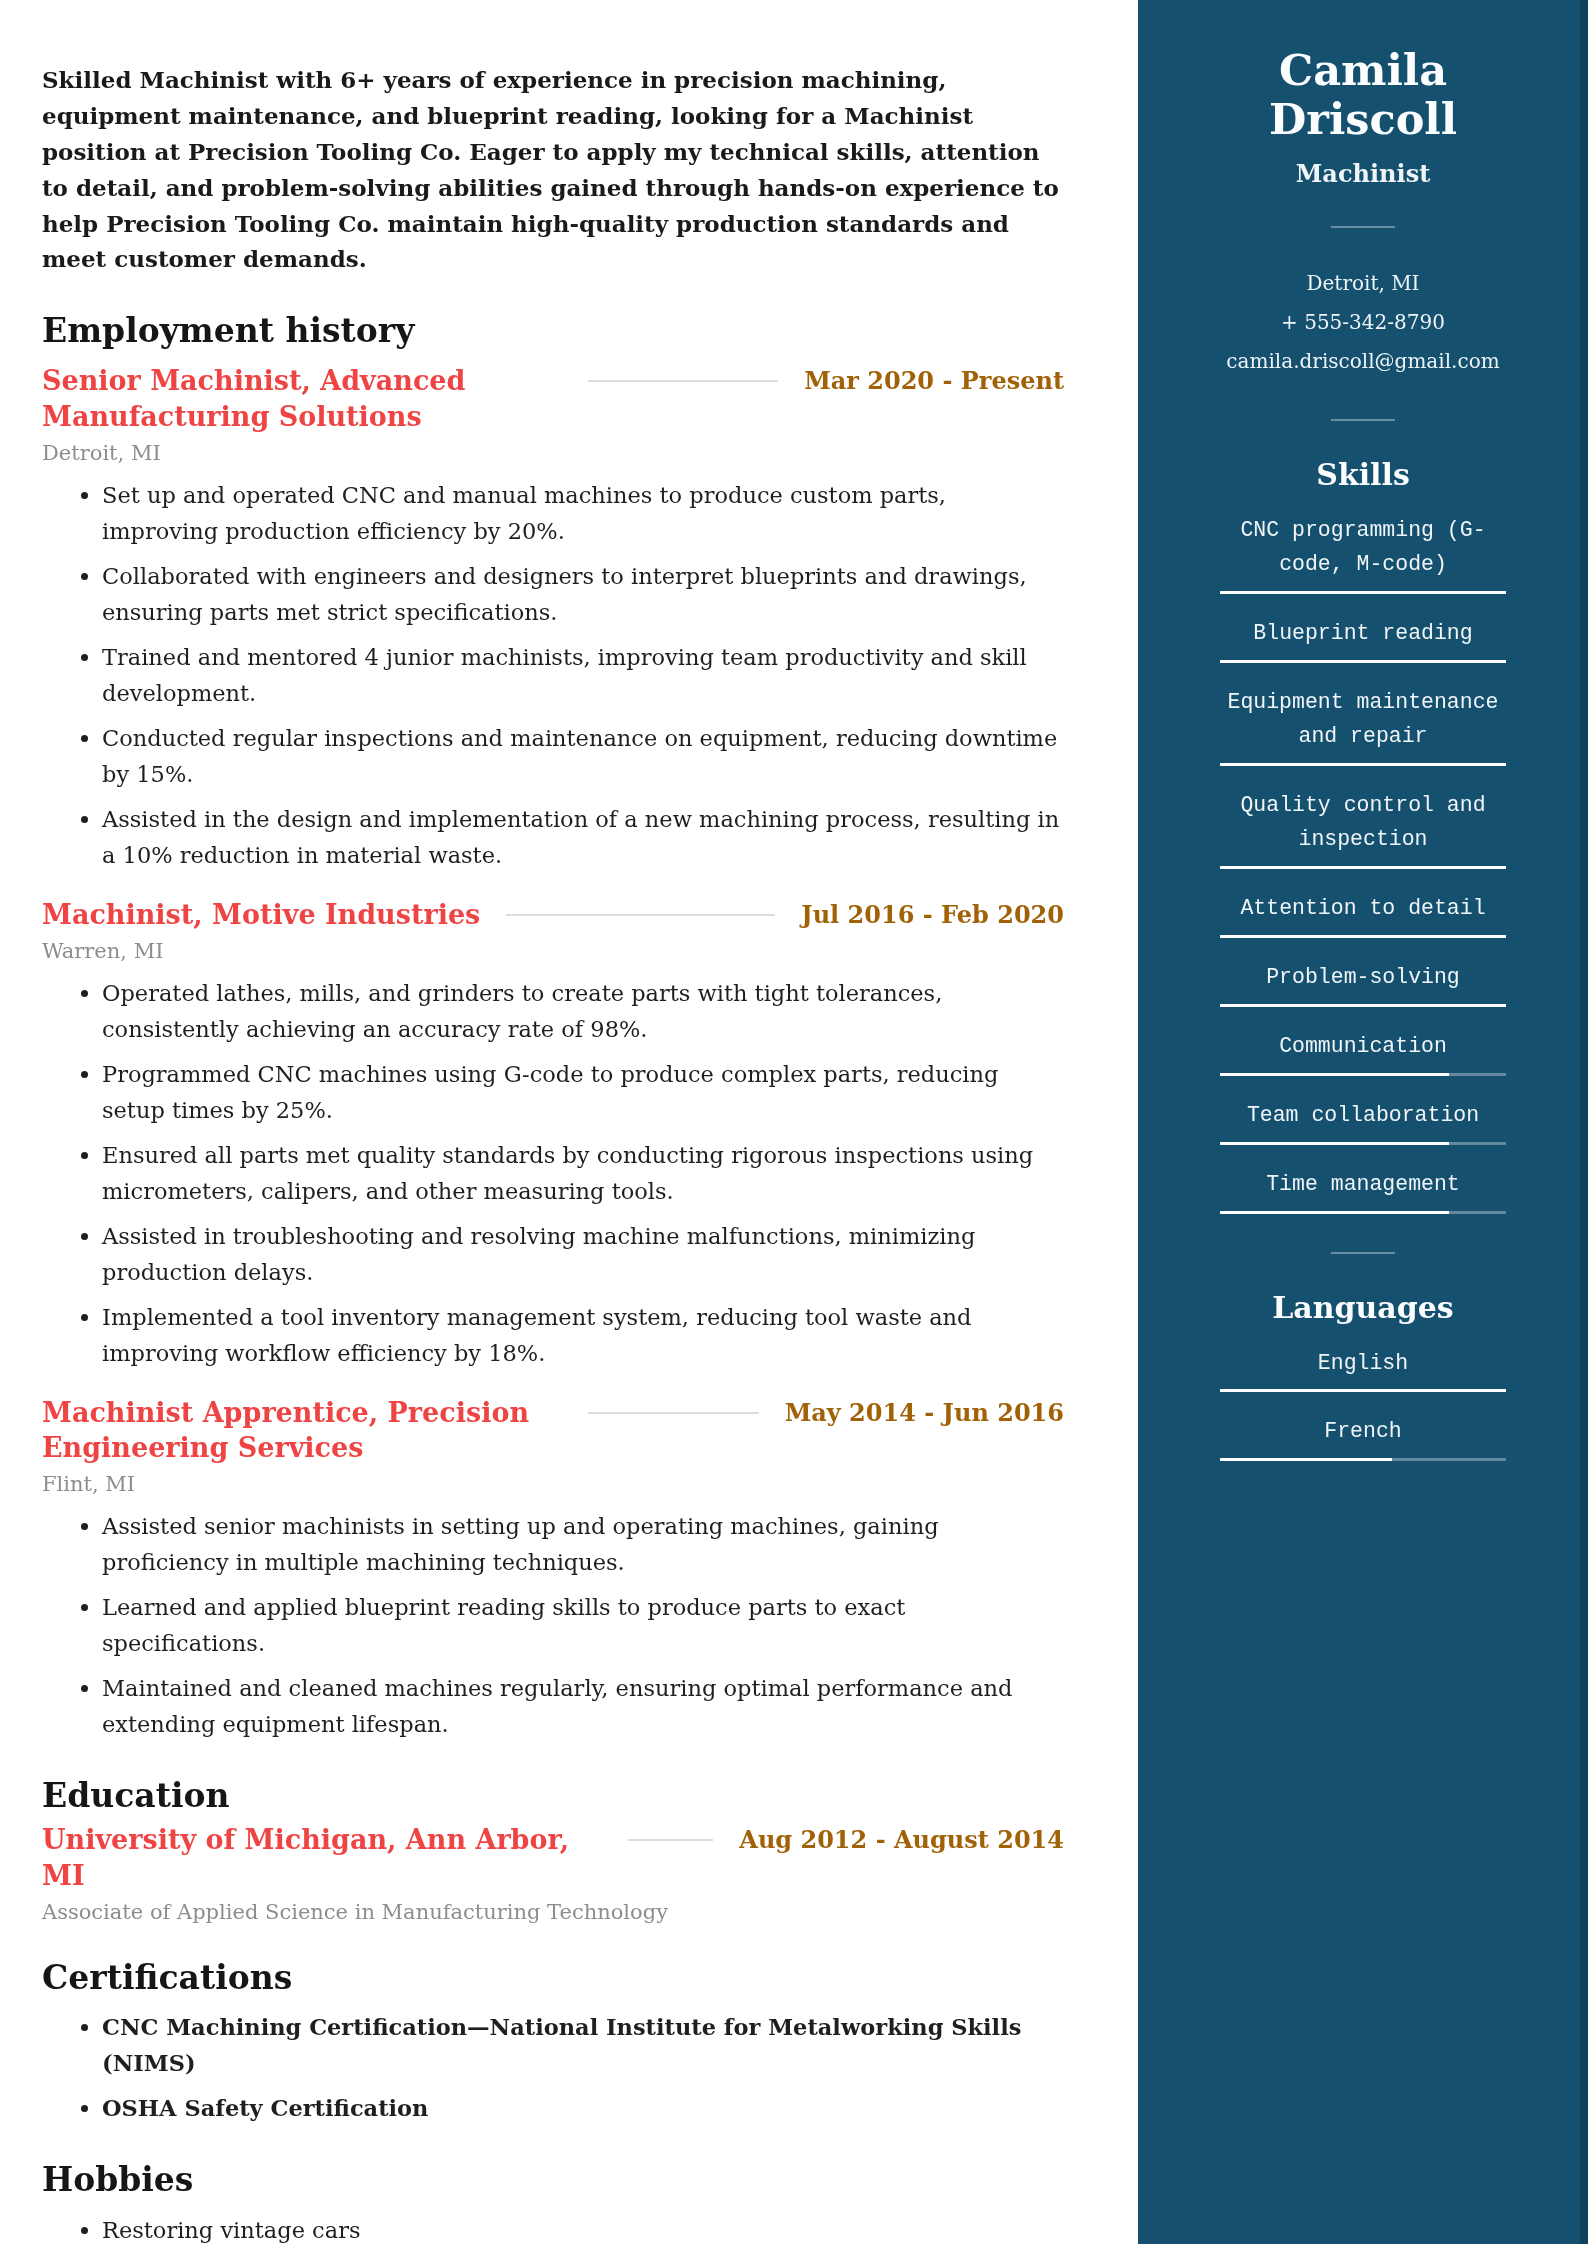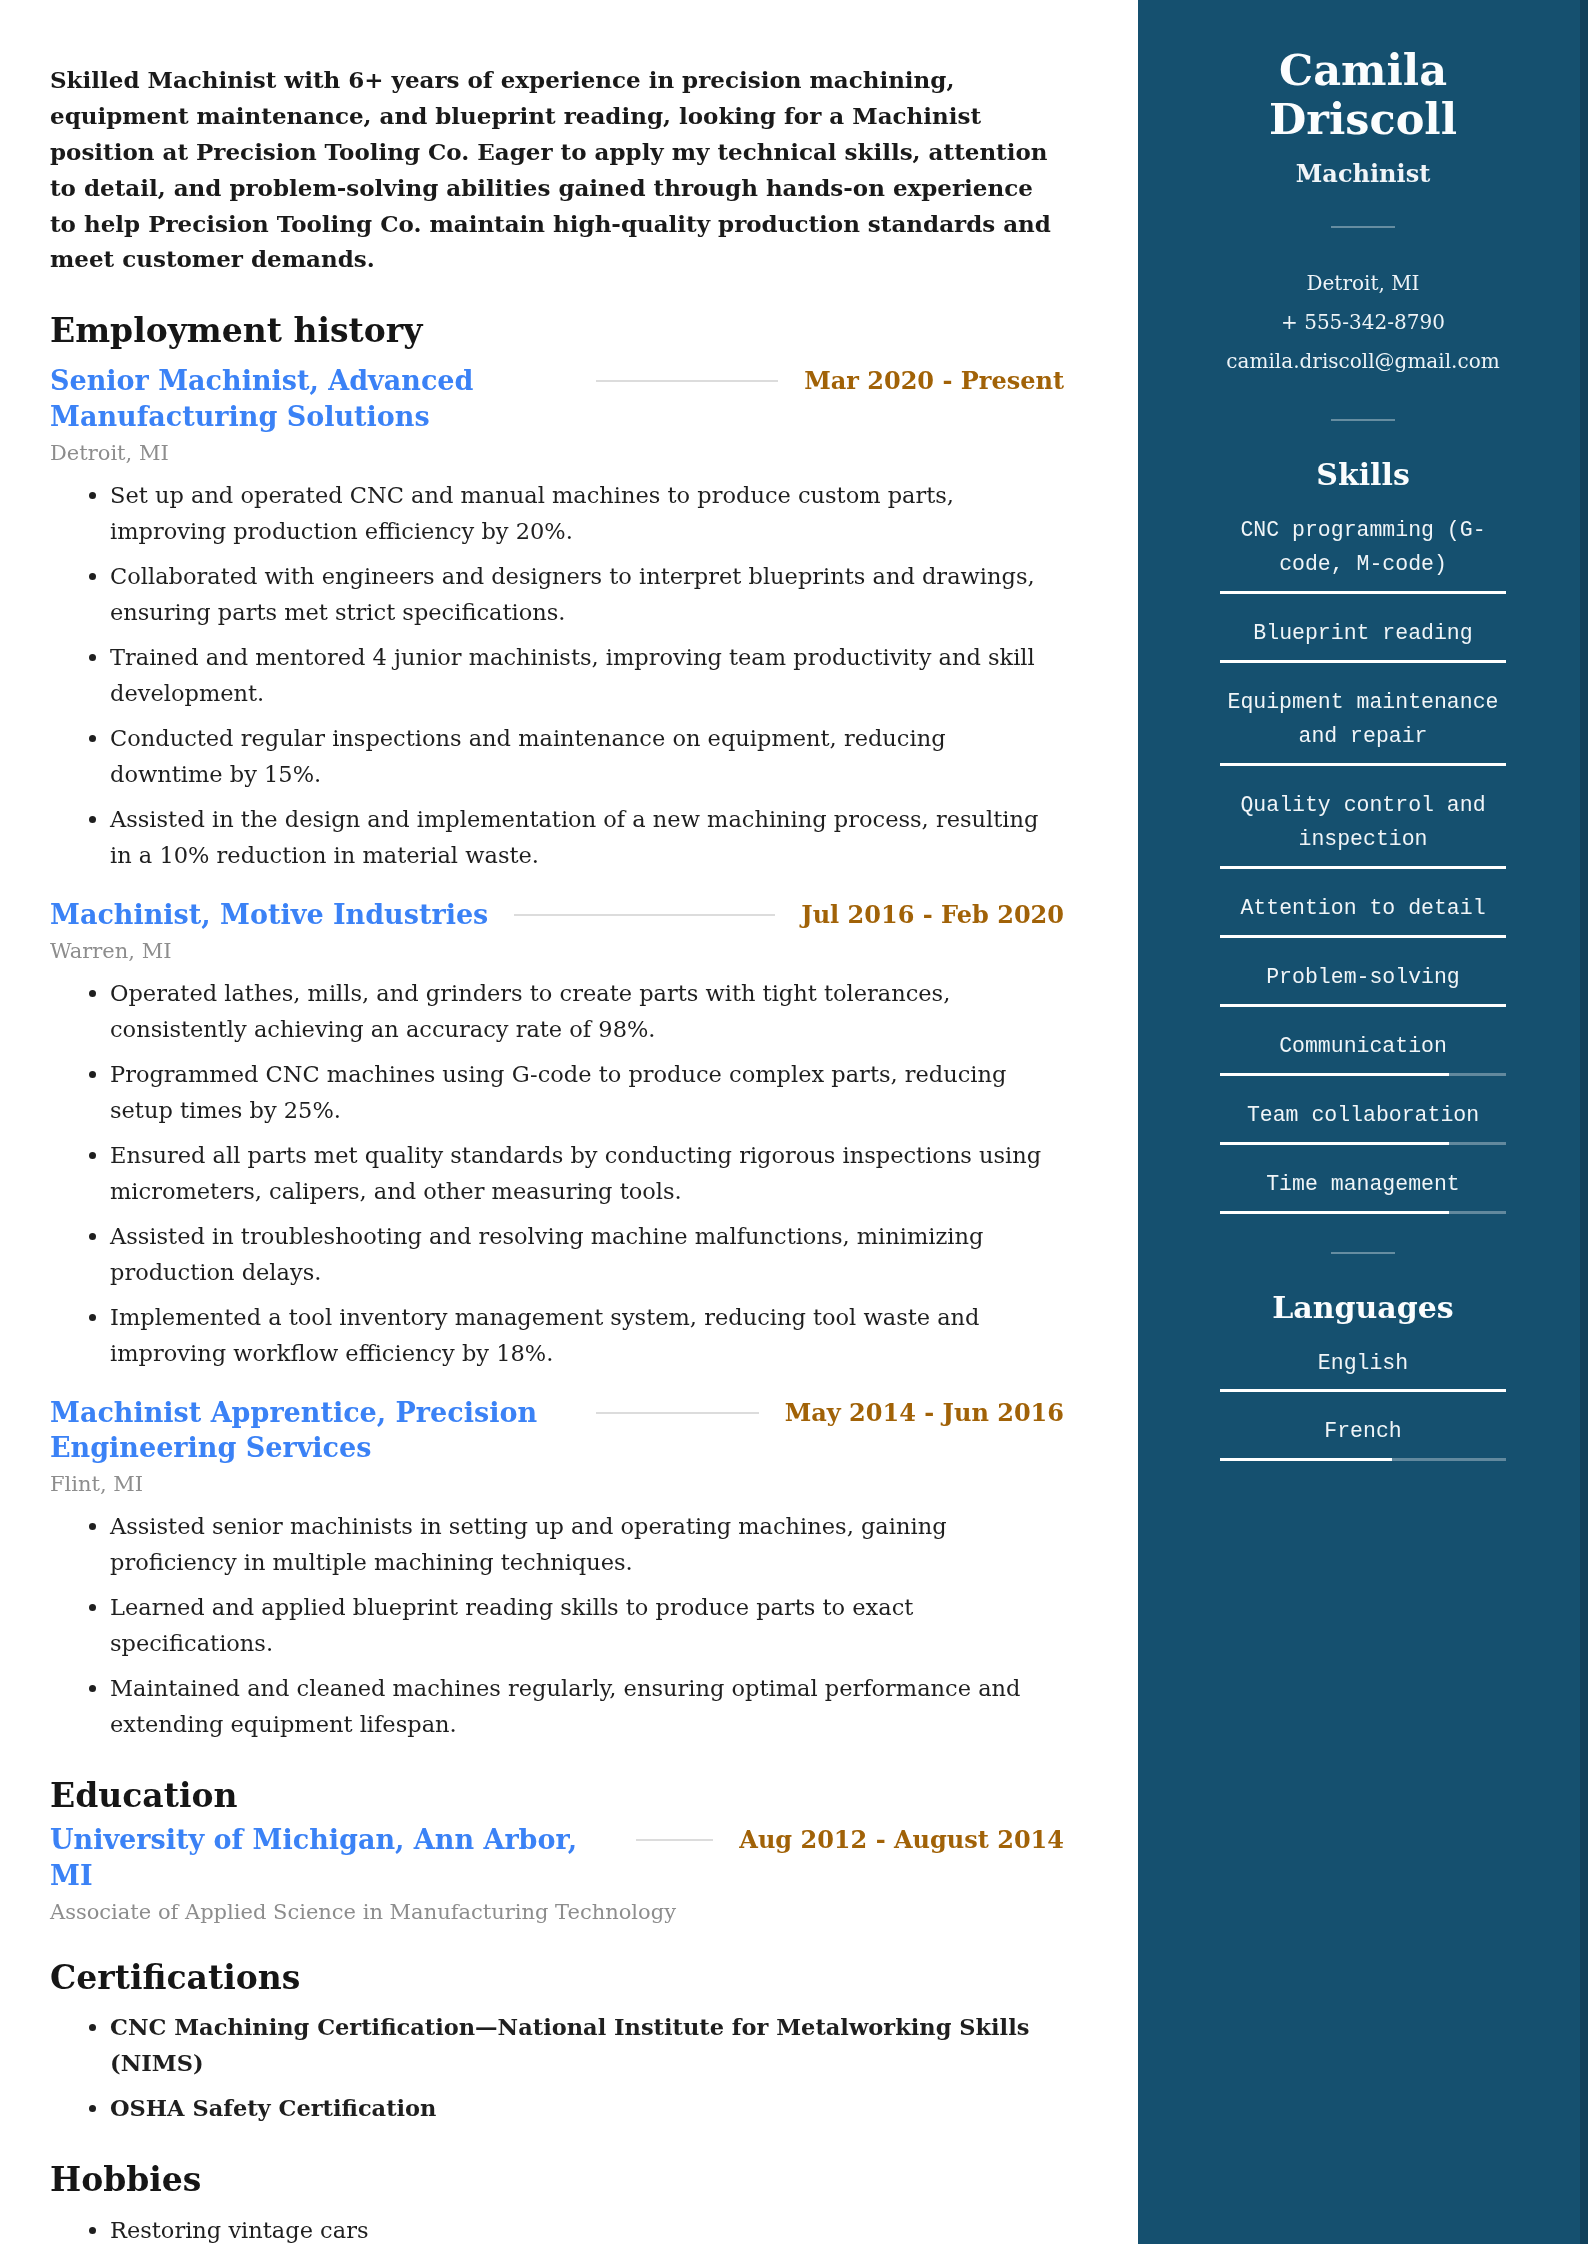--- a/index.html
+++ b/index.html
@@ -1,25 +1,25 @@
 <!DOCTYPE html>
 <html><head>
 <meta charset="utf-8">
 <style>
   html,body{margin:0;padding:0;background:#ffffff;}
   body{width:1588px;height:2244px;font-family:"DejaVu Serif","Liberation Serif",serif;color:#1f1f1f;}
   .page{display:flex;width:1588px;height:2244px;overflow:hidden;}
 
   
-  main{flex:1 1 auto;box-sizing:border-box;padding:40px 74px 0 42px;margin-left:8px;}
+  main{flex:1 1 auto;box-sizing:border-box;padding:40px 74px 0 42px;}
   .summary{font-weight:700;font-size:23px;line-height:1.56;color:#1a1a1a;margin:22px 0 30px 0;}
   .section-title{font-size:33px;font-weight:700;color:#161616;margin:34px 0 6px 0;line-height:1.2;}
   .job{margin-top:12px;}
   .job-header{display:flex;align-items:flex-start;}
-  .job-title{font-size:27px;font-weight:700;color:#3b82f6;line-height:1.33;margin:0;max-width:520px;}
+  .job-title{font-size:27px;font-weight:700;color:#ef4444;line-height:1.33;margin:0;max-width:520px;}
   .edu-title{max-width:560px;}
   .rule{flex:1 1 auto;height:2px;background:#dcdcdc;margin:17px 26px 0 26px;}
   .dates{font-size:24px;font-weight:700;color:#a16207;white-space:nowrap;margin-top:3px;}
   .location{font-size:21px;color:#8d8d8d;margin-top:6px;}
   ul.bullets{margin:12px 0 24px 0;padding-left:60px;}
   ul.bullets li{font-size:22.5px;line-height:1.6;color:#1f1f1f;margin-bottom:9px;}
   .tight{margin-bottom:6px;font-weight:bold;}
 
   
   aside{flex:0 0 450px;box-sizing:border-box;background:#15506F;box-shadow:inset -8px 0 0 rgba(0,0,0,0.18);

